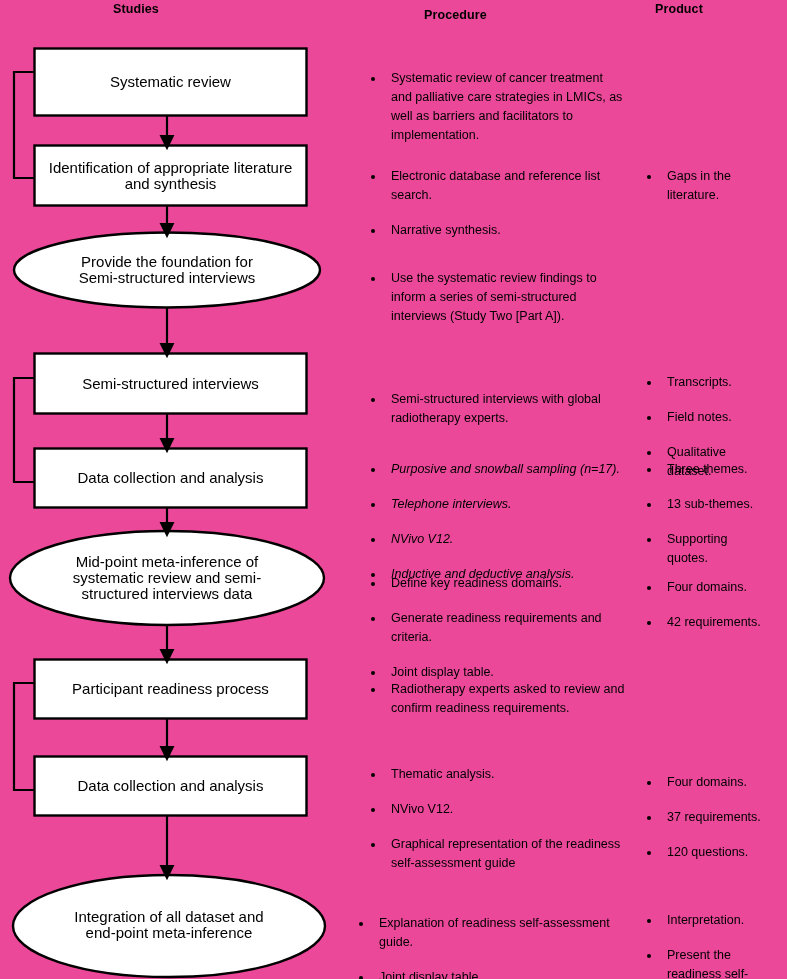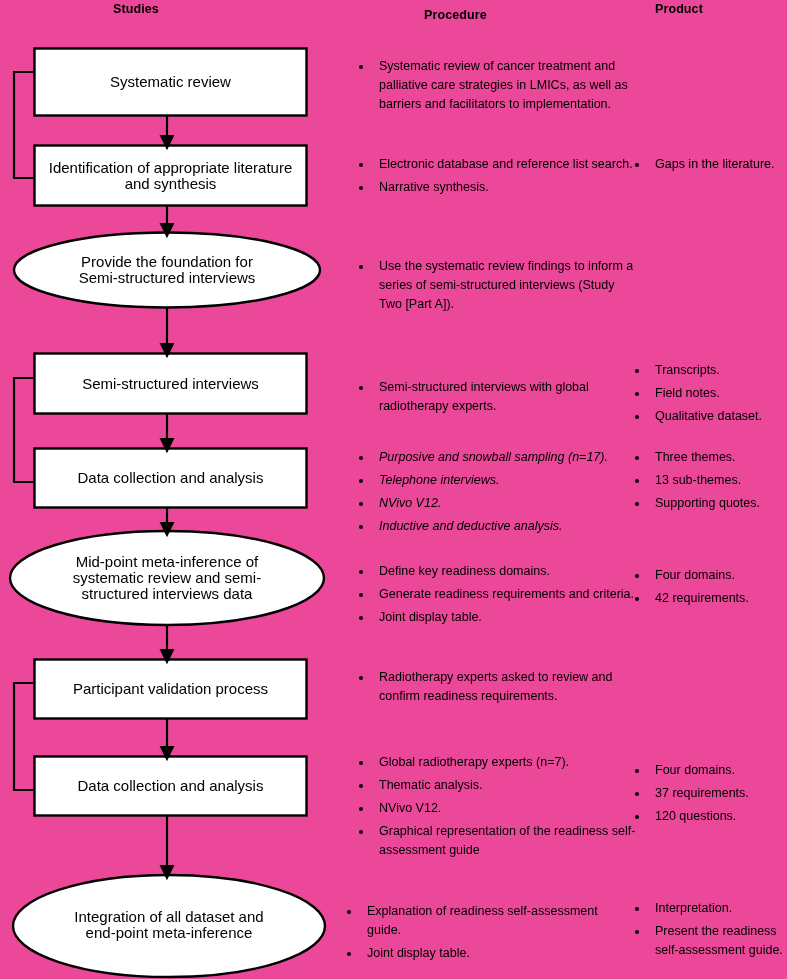--- a/index.html
+++ b/index.html
@@ -47,21 +47,21 @@
     position: absolute;
     margin: 0;
     padding: 0;
     list-style: none;
   }
   .bullet-list li {
     position: relative;
     padding-left: 23px;
     font-size: 12.5px;
     line-height: 19px;
-    margin: 4px;
+    margin: 16px;
   }
   .bullet-list li::before {
     content: "";
     position: absolute;
     left: 3px;
     top: 7.5px;
     width: 4px;
     height: 4px;
     border-radius: 50%;
     background: #000000;
@@ -114,21 +114,21 @@
     <path d="M34,378 L14,378 L14,482 L34,482" fill="none" stroke="#000000" stroke-width="2.2"></path>
     <path d="M34,683 L14,683 L14,790 L34,790" fill="none" stroke="#000000" stroke-width="2.2"></path>
   </svg>
 
   <div class="node-label" style="left:36px; top:50px; width:269px; height:64px;">Systematic review</div>
   <div class="node-label" style="left:36px; top:147px; width:269px; height:57px;">Identification of appropriate literature and synthesis</div>
   <div class="node-label" style="left:32px; top:240px; width:270px; height:60px;">Provide the foundation for<br>Semi-structured interviews</div>
   <div class="node-label" style="left:36px; top:355px; width:269px; height:57px;">Semi-structured interviews</div>
   <div class="node-label" style="left:36px; top:450px; width:269px; height:56px;">Data collection and analysis</div>
   <div class="node-label" style="left:32px; top:540px; width:270px; height:76px;">Mid-point meta-inference of<br>systematic review and semi-<br>structured interviews data</div>
-  <div class="node-label" style="left:36px; top:661px; width:269px; height:56px;">Participant validation process</div>
+  <div class="node-label" style="left:36px; top:661px; width:269px; height:56px;">Participant readiness process</div>
   <div class="node-label" style="left:36px; top:758px; width:269px; height:56px;">Data collection and analysis</div>
   <div class="node-label" style="left:34px; top:895px; width:270px; height:60px;">Integration of all dataset and<br>end-point meta-inference</div>
 
   <ul class="bullet-list" style="left:352px; top:53px;  width:290px;">
       <li>Systematic review of cancer treatment and palliative care strategies in LMICs, as well as barriers and facilitators to implementation.</li>
     </ul>
   <ul class="bullet-list" style="left:352px; top:151px; width:290px;">
       <li>Electronic database and reference list search.</li>
       <li>Narrative synthesis.</li>
     </ul>
@@ -146,21 +146,20 @@
     </ul>
   <ul class="bullet-list" style="left:352px; top:558px; width:290px;">
       <li>Define key readiness domains.</li>
       <li>Generate readiness requirements and criteria.</li>
       <li>Joint display table.</li>
     </ul>
   <ul class="bullet-list" style="left:352px; top:664px; width:290px;">
       <li>Radiotherapy experts asked to review and confirm readiness requirements.</li>
     </ul>
   <ul class="bullet-list" style="left:352px; top:749px; width:290px;">
-      <li>Global radiotherapy experts (n=7).</li>
       <li>Thematic analysis.</li>
       <li>NVivo V12.</li>
       <li>Graphical representation of the readiness self-assessment guide</li>
     </ul>
   <ul class="bullet-list" style="left:340px; top:898px; width:290px;">
       <li>Explanation of readiness self-assessment guide.</li>
       <li>Joint display table.</li>
     </ul>
 
   <ul class="bullet-list" style="left:628px; top:151px; width:159px;">

